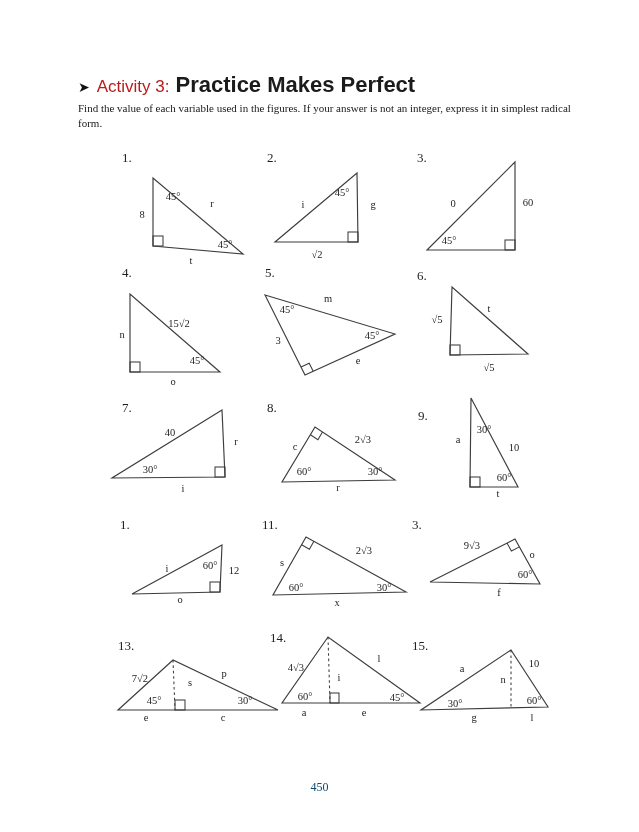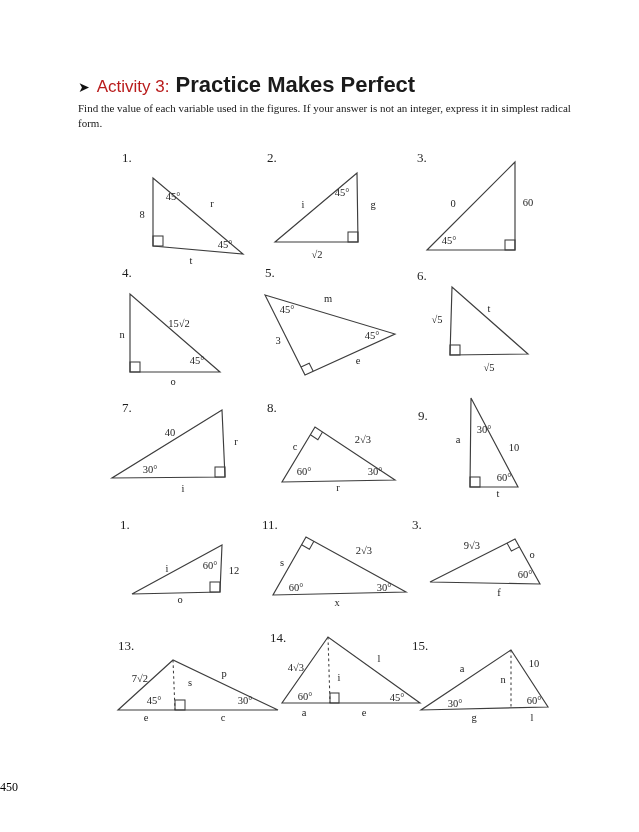--- a/index.html
+++ b/index.html
@@ -15,21 +15,21 @@
     position:absolute; left:78px; top:101px; width:497px;
     font-size:11px; line-height:1.32; color:#181818;
   }
   .fig { position:absolute; }
   .fig-num { position:absolute; font-size:13px; color:#1f1f1f; }
   svg { position:absolute; left:0; top:0; overflow:visible; display:block; }
   .tri { fill:none; stroke:#3d3d3d; stroke-width:1.15; stroke-linejoin:miter; }
   .sq  { fill:none; stroke:#3d3d3d; stroke-width:1.05; }
   .alt { fill:none; stroke:#3d3d3d; stroke-width:1.05; stroke-dasharray:2.6,2.8; }
   svg text { font-family:"Liberation Serif", serif; font-size:10.5px; fill:#242424; text-anchor:middle; }
-  .page-number { position:absolute; left:0; right:0; top:780px; text-align:left; font-size:12px; color:#000000; }
+  .page-number { position:absolute; left:0; right:0; top:780px; text-align:center; font-size:12px; color:#0c4a6e; }
 </style>
 </head>
 <body>
 
 <div class="header">
   <span class="arrow">➤</span><span class="activity-label">Activity 3:</span><span class="page-title">Practice Makes Perfect</span>
 </div>
 
 <div class="instructions">Find the value of each variable used in the figures. If your answer is not an integer, express it in simplest radical form.</div>
 

